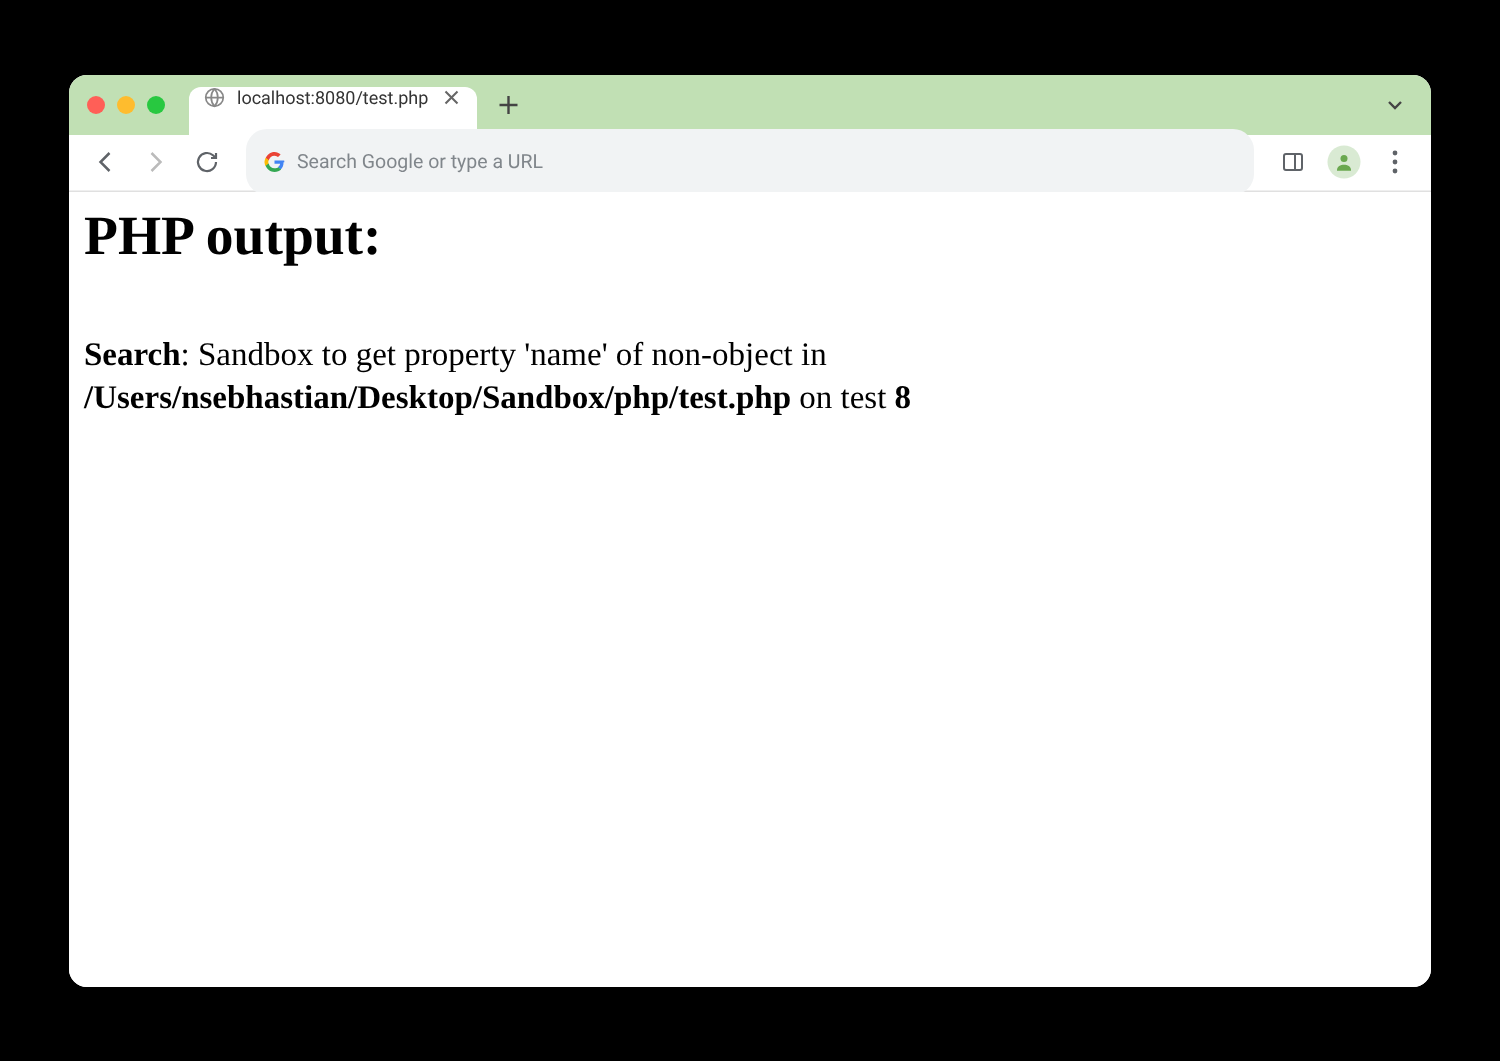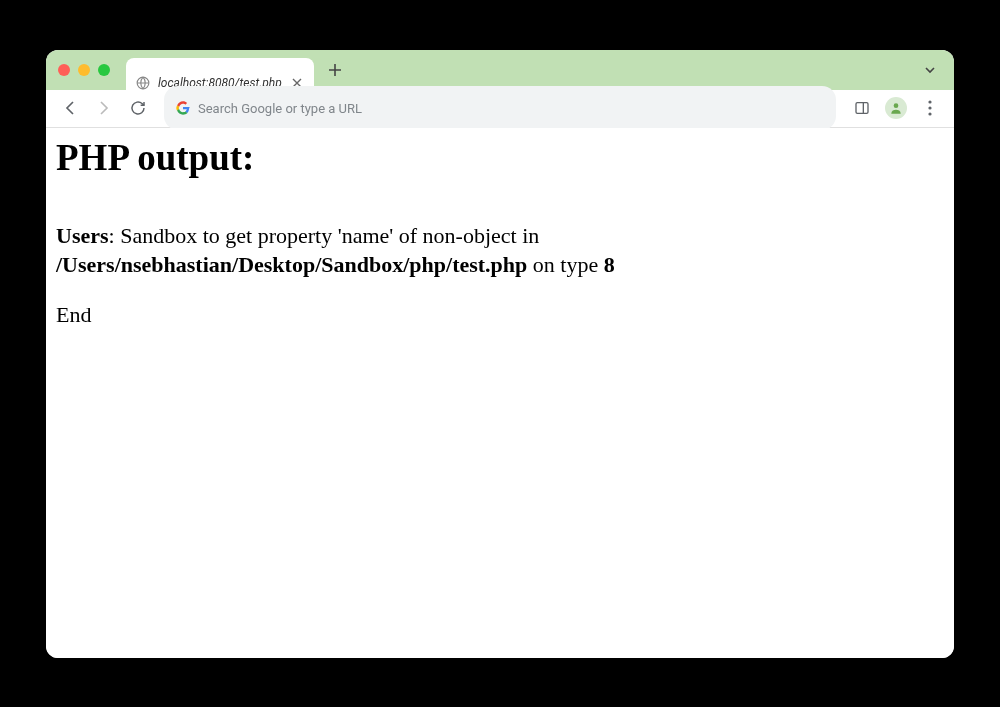--- a/index.html
+++ b/index.html
@@ -44,28 +44,27 @@
       border-radius: 50%;
     }
     .tl-red { background: #ff5f57; }
     .tl-yellow { background: #febc2e; }
     .tl-green { background: #28c840; }
     .tab {
       background: #fff;
       height: 32px;
       border-radius: 8px 8px 0 0;
       display: flex;
-      align-items: flex-end;
+      align-items: flex-start;
       padding: 0 10px;
       gap: 8px;
       min-width: 175px;
       margin-top: 8px;
       font-size: 12px;
       color: #333;
-      font-style: italic;
     }
     .tab-favicon {
       width: 14px;
       height: 14px;
       display: flex;
       align-items: center;
       justify-content: center;
     }
     .tab-title {
       flex: 1;
@@ -277,17 +276,16 @@
         <circle cx="2" cy="2" r="1.6"></circle>
         <circle cx="2" cy="8" r="1.6"></circle>
         <circle cx="2" cy="14" r="1.6"></circle>
       </svg>
     </div>
   </div>
 
   <div class="content">
     <h1>PHP output:</h1>
     <div class="notice-block">
-      <b>Users</b><span>: Sandbox to get property 'name' of non-object in </span><b>/Users/nsebhastian/Desktop/Sandbox/php/test.php</b><span> on type </span><b>8</b>
-    </div>
-    <div class="end-text">End</div>
+      <b>Search</b><span>: Sandbox to get property 'name' of non-object in </span><b>/Users/nsebhastian/Desktop/Sandbox/php/test.php</b><span> on test </span><b>8</b>
+    </div>
   </div>
 </div>
 
 </body></html>

